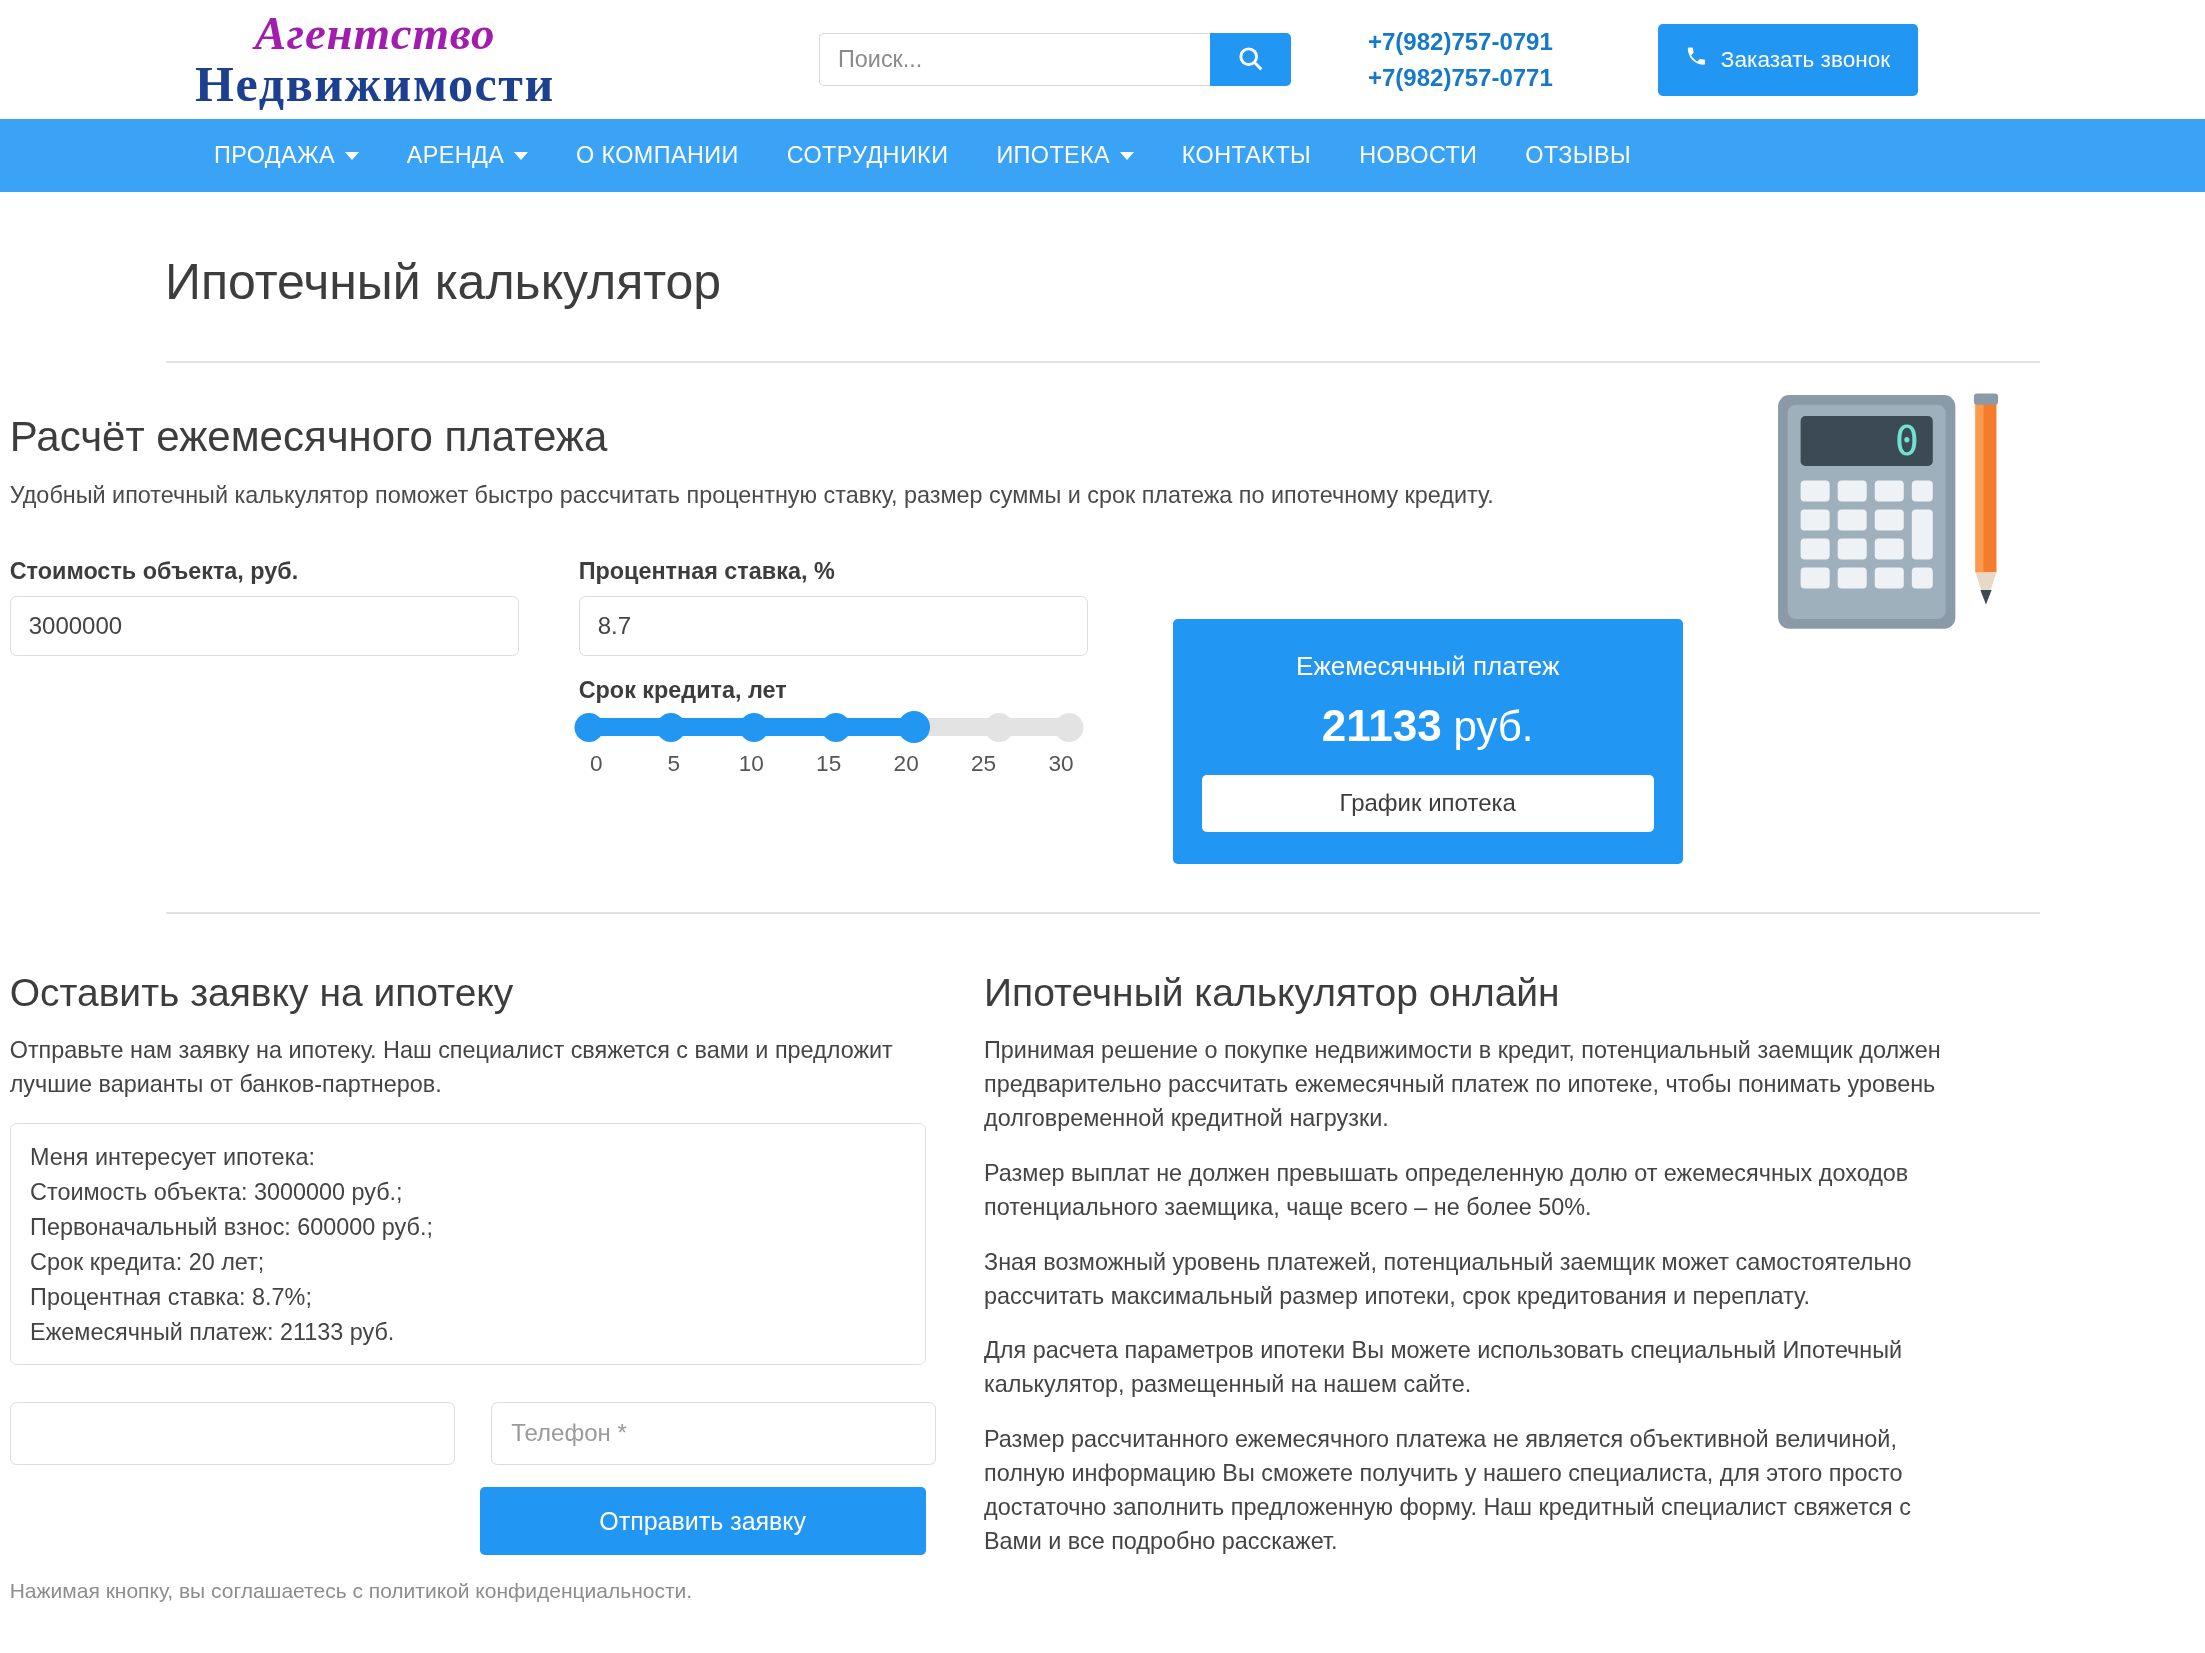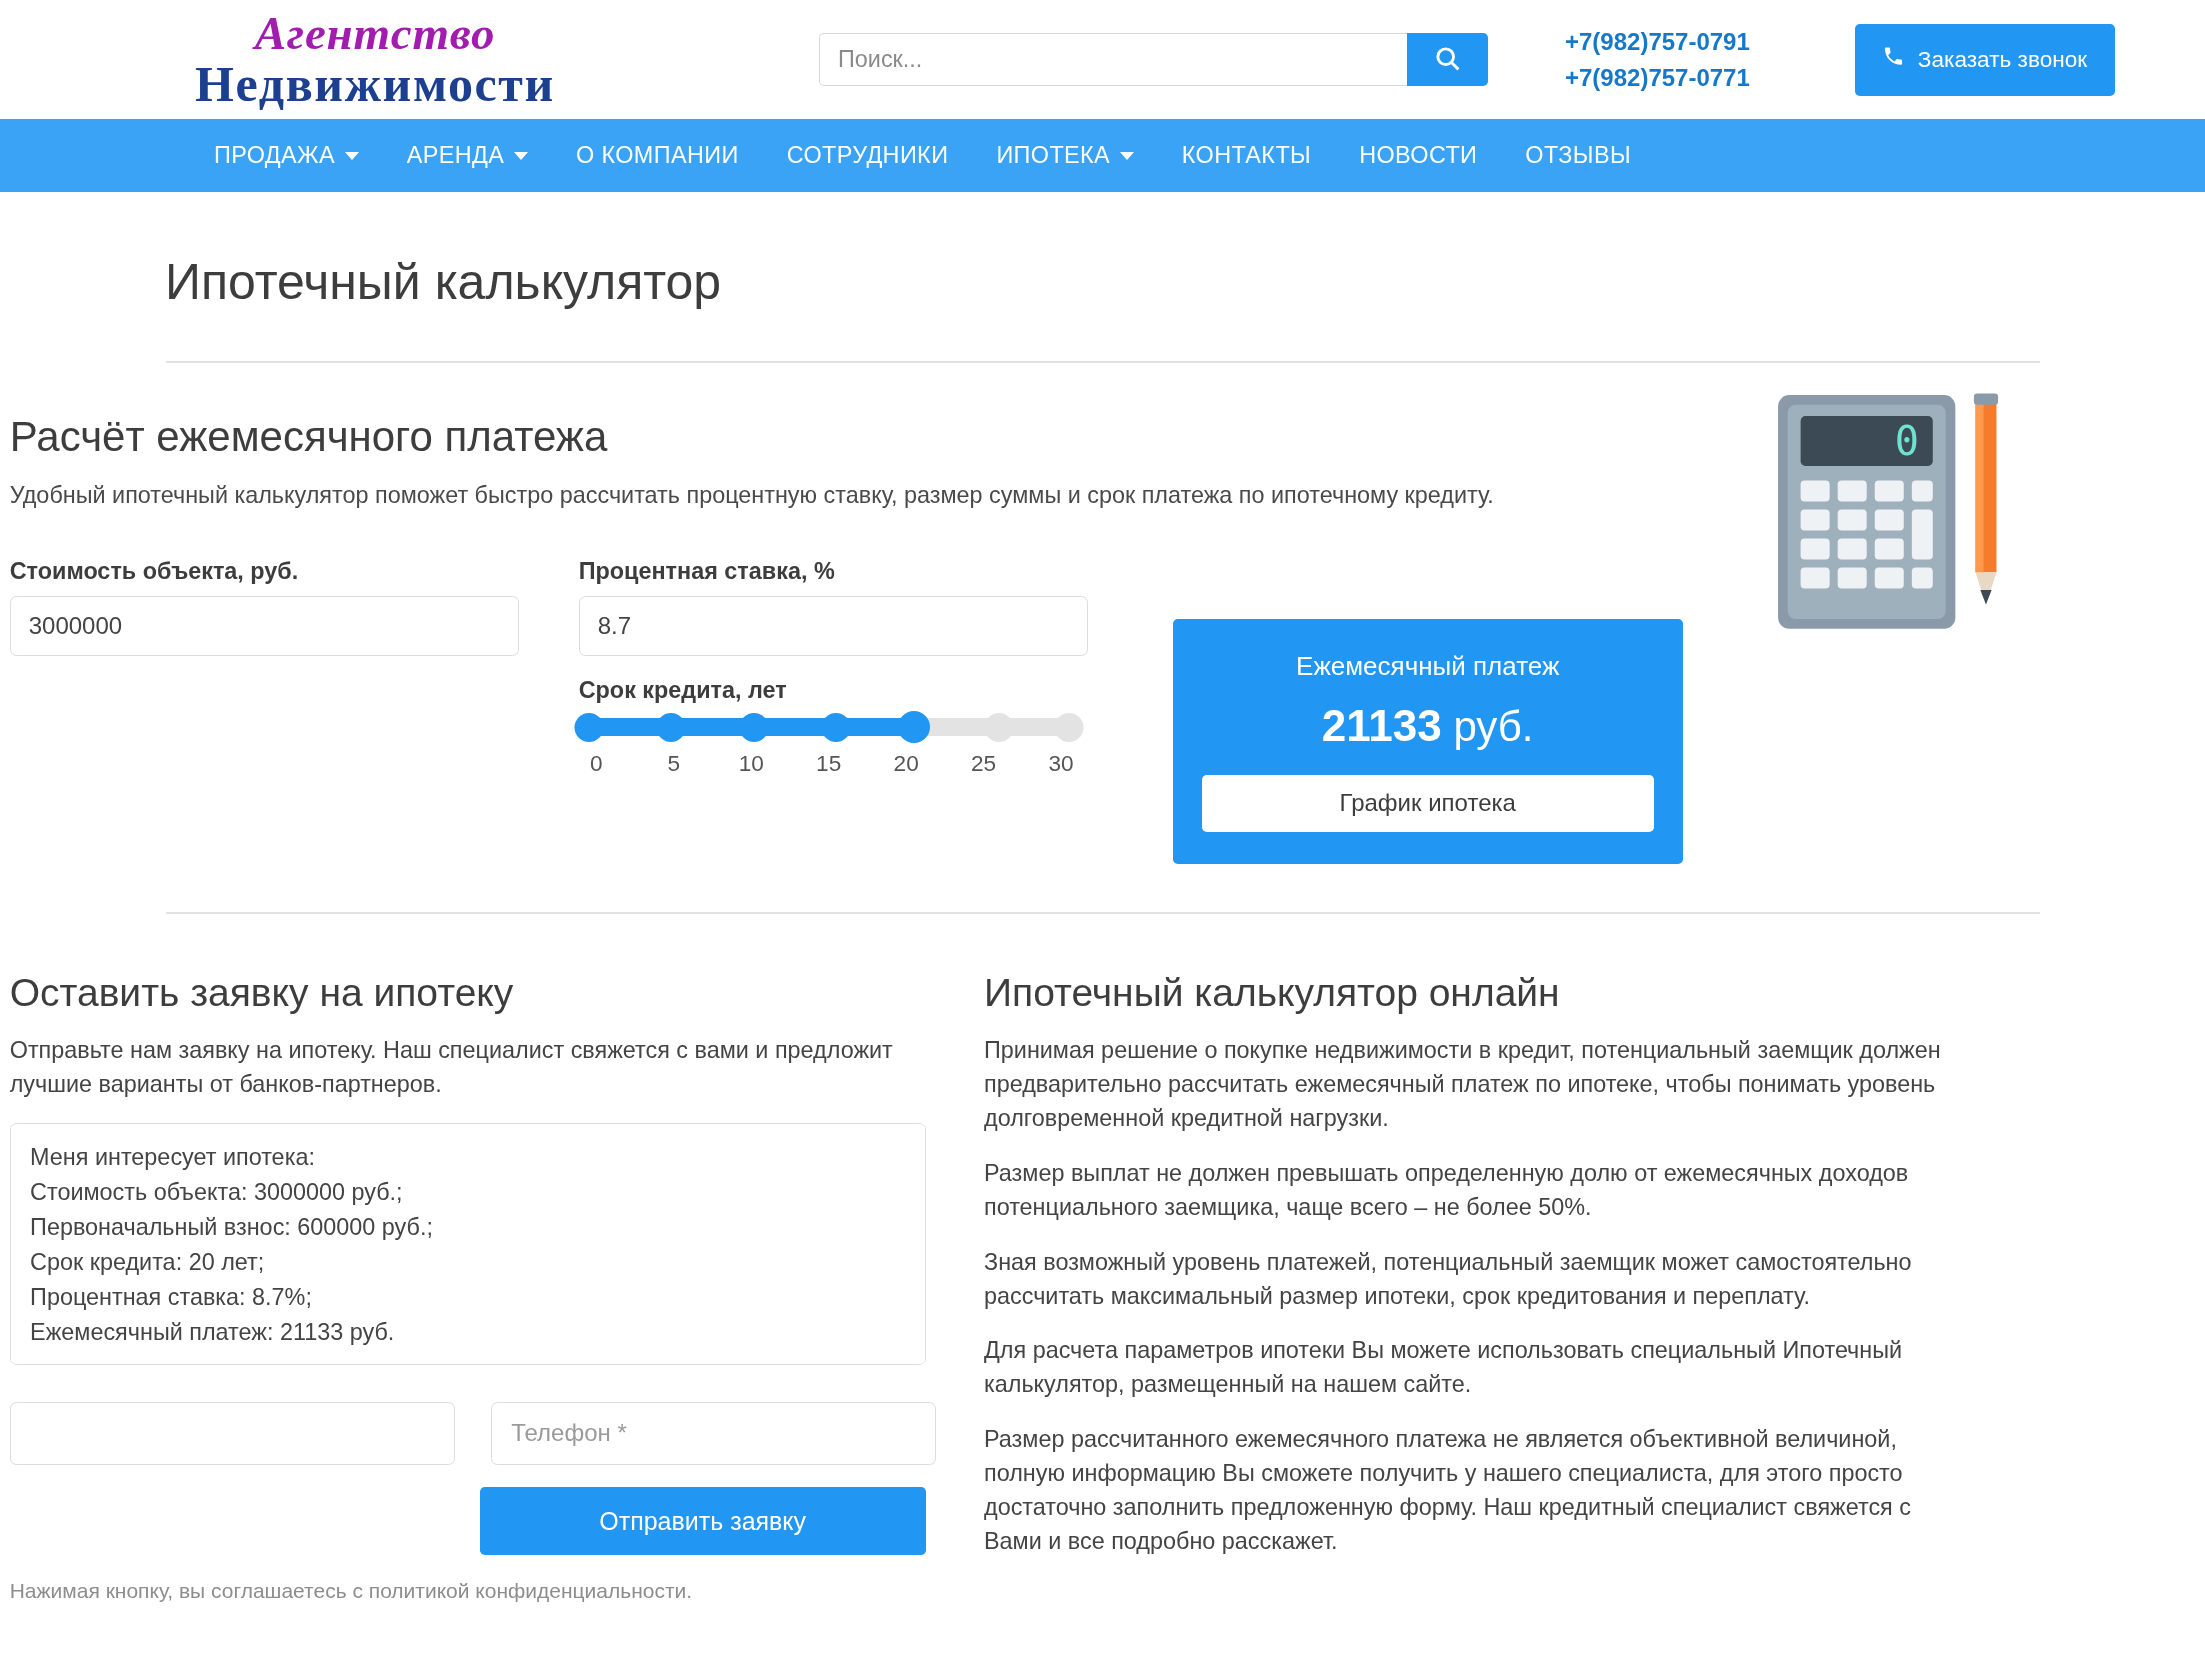--- a/index.html
+++ b/index.html
@@ -45,21 +45,21 @@
     font-size: 50px;
     color: #1c3f8f;
     letter-spacing: 1.6px;
     line-height: 1;
     margin-top: 1.6px;
   }
   .search-wrap {
     margin-left: 234px;
     display: flex;
     height: 53px;
-    width: 669px;
+    width: 472px;
   }
   .search-input {
     flex: 1;
     border: 1.6px solid #d8d8d8;
     border-right: none;
     border-radius: 4.8px 0 0 4.8px;
     padding: 0 18px;
     font-size: 23.4px;
     color: #555;
     outline: none;

